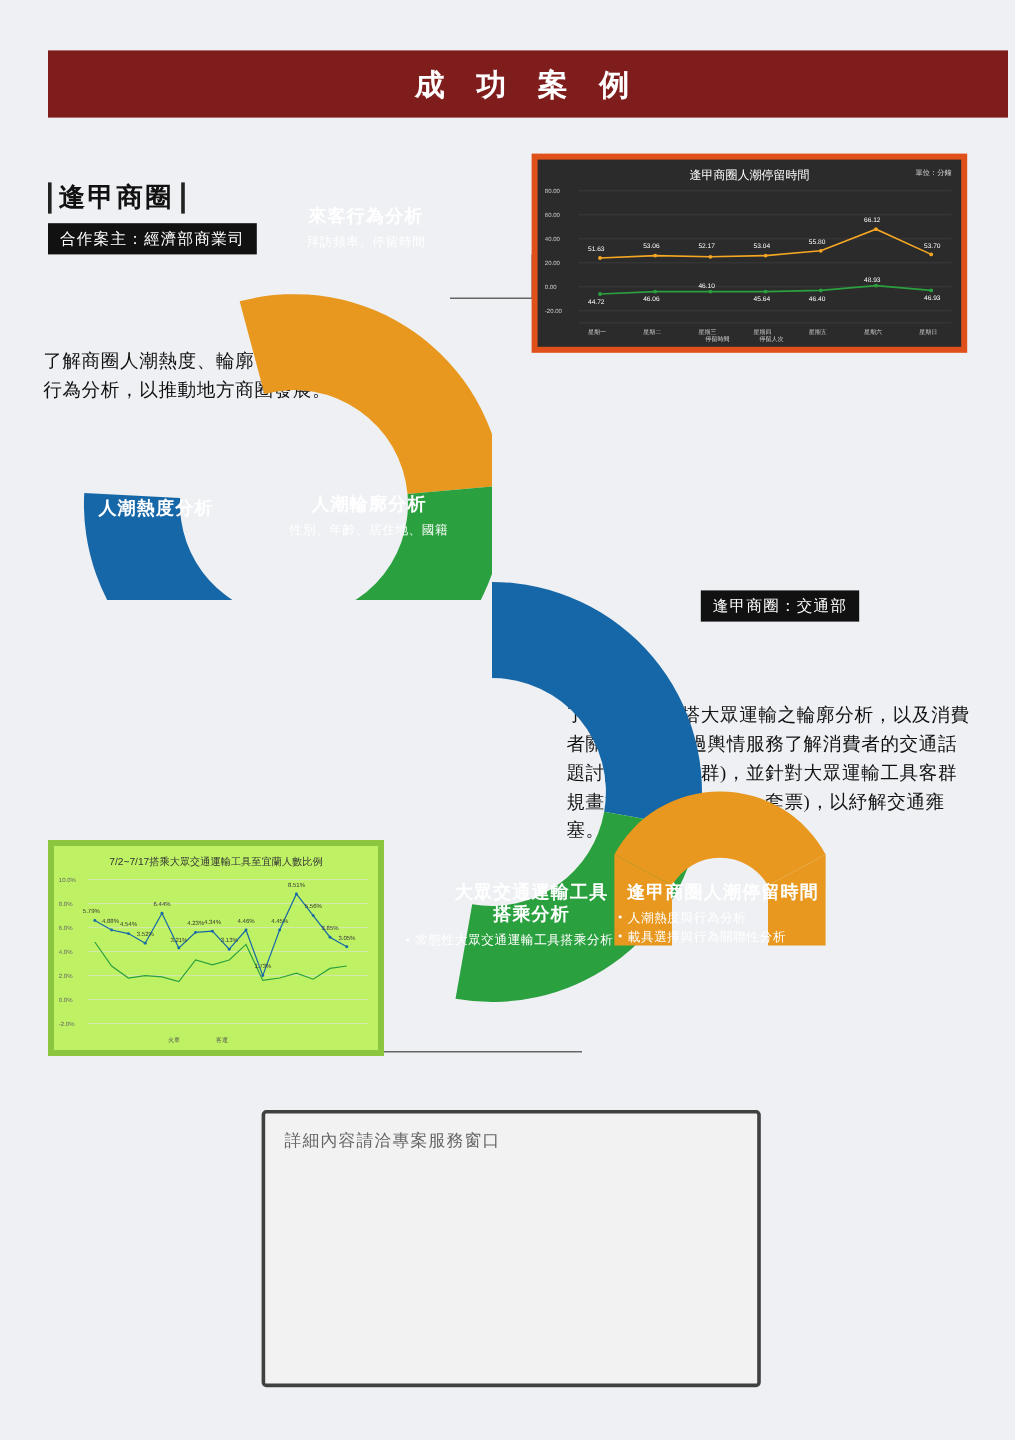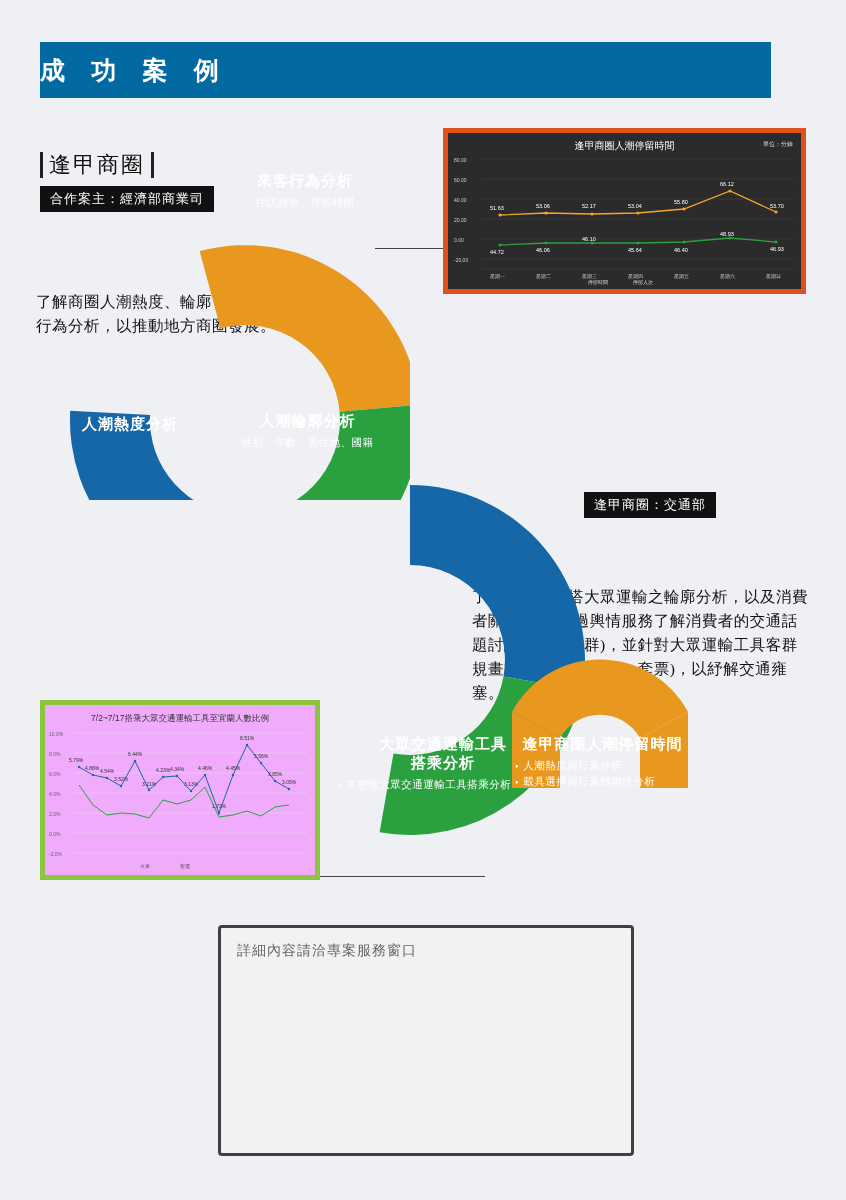--- a/index.html
+++ b/index.html
@@ -8,33 +8,33 @@
     background:#eef0f3;
     font-family:"Liberation Sans","DejaVu Sans",sans-serif;
     color:#222;
     position:relative;
     overflow:hidden;
   }
   .page{position:absolute;inset:0;}
 
   
   .header{
-    position:absolute;left:40px;top:42px;width:731px;height:56px;
-    background:#0369a1;
-    display:flex;align-items:center;justify-content:flex-start;
+    position:absolute;left:40px;top:42px;width:800px;height:56px;
+    background:#7f1d1d;
+    display:flex;align-items:center;justify-content:center;
   }
   .header-title{
     color:#ffffff;font-size:25px;font-weight:bold;letter-spacing:10px;
     font-family:"Liberation Serif","DejaVu Serif",serif;
   }
 
   
   .sec-title{
     position:absolute;display:flex;align-items:center;gap:6px;
-    font-size:22px;font-weight:normal;letter-spacing:2px;color:#111;
+    font-size:22px;font-weight:bold;letter-spacing:2px;color:#111;
     font-family:"Liberation Serif","DejaVu Serif",serif;
   }
   .bar{display:inline-block;width:3px;height:26px;background:#222;}
   .sec-sub{
     position:absolute;background:#111;color:#fff;font-size:13px;
     padding:4px 10px;letter-spacing:1px;white-space:nowrap;
   }
 
   .para{
     position:absolute;font-size:15.5px;line-height:1.55;color:#111;
@@ -52,21 +52,21 @@
   .arc-label .t{font-size:15px;font-weight:bold;display:block;line-height:1.25;}
   .arc-label .s{font-size:10.5px;display:block;margin-top:4px;line-height:1.5;letter-spacing:0.5px;}
   .bullets{font-size:10.5px;line-height:1.6;text-align:left;}
   .bullets div::before{content:"\25CF";font-size:6px;vertical-align:middle;margin-right:4px;}
 
   
   .card{position:absolute;box-sizing:border-box;}
   .card-1{left:443px;top:128px;width:363px;height:166px;background:#e0501b;padding:5px;}
   .card-1-inner{width:100%;height:100%;background:#2b2b2b;position:relative;}
   .card-2{left:40px;top:700px;width:280px;height:180px;background:#8cc63e;padding:5px;}
-  .card-2-inner{width:100%;height:100%;background:#f0abfc;position:relative;}
+  .card-2-inner{width:100%;height:100%;background:#bef264;position:relative;}
 
   .chart-title{position:absolute;left:0;right:0;text-align:center;}
   .c1-title{top:6px;font-size:10px;color:#fff;}
   .c1-tag{position:absolute;right:8px;top:7px;font-size:6px;color:#ddd;}
   .c2-title{top:8px;font-size:8.5px;color:#333;}
 
   .axis-lbl{position:absolute;font-size:5px;color:#ccc;}
   .axis-lbl.dark{color:#666;}
   .pt-lbl{position:absolute;font-size:5.5px;color:#fff;white-space:nowrap;}
   .pt-lbl.dark{color:#333;font-size:5px;}

